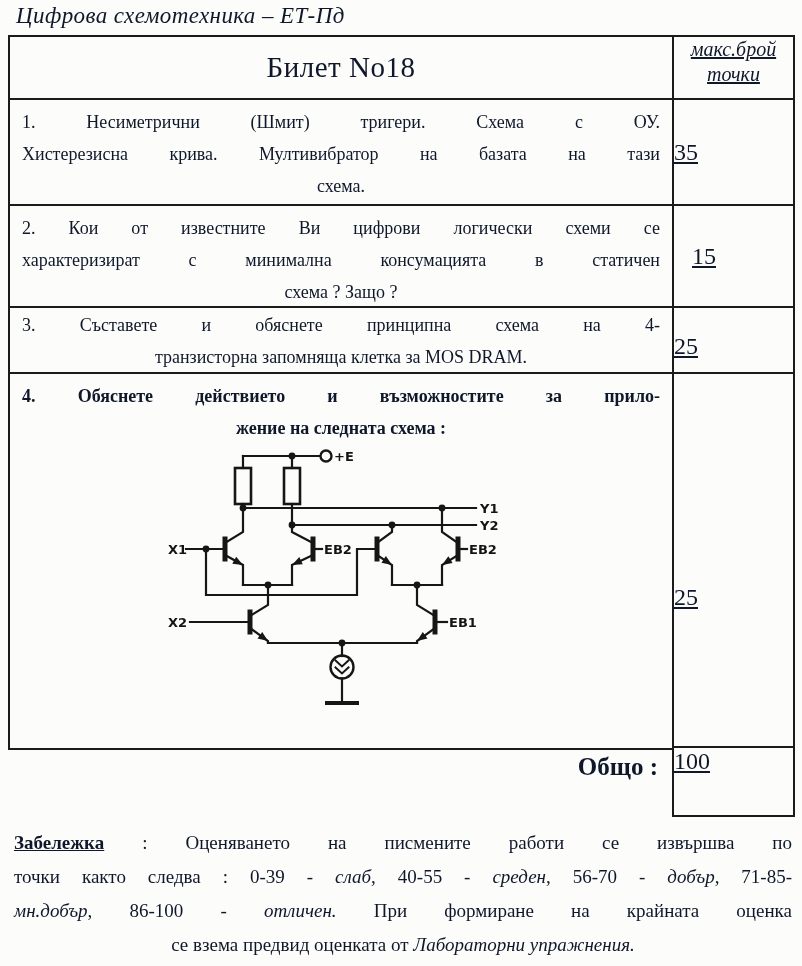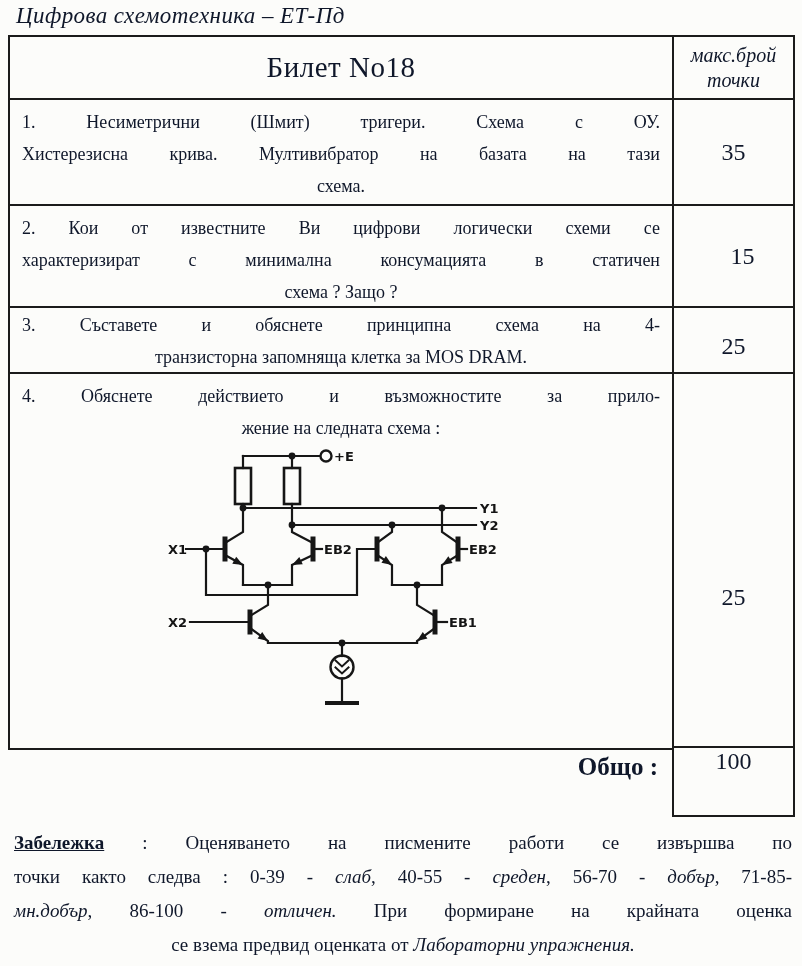--- a/index.html
+++ b/index.html
@@ -3,26 +3,26 @@
 <meta charset="utf-8">
 <style>
   html,body{margin:0;padding:0;background:#e9e9e9;}
   .sheet{position:relative;width:802px;height:966px;background:#fcfcfa;
          font-family:"Liberation Serif",serif;color:#0f172a;overflow:hidden;}
   .doc-header{position:absolute;left:16px;top:3px;font-style:italic;font-size:23px;letter-spacing:.4px;}
   .tbl-main{position:absolute;left:8px;top:35px;width:666px;height:715px;
             border:2.5px solid #1b1b1b;box-sizing:border-box;background:transparent;}
   .row{box-sizing:border-box;border-bottom:2.5px solid #1b1b1b;padding:6px 12px 12px 12px;font-size:18px;overflow:hidden;}
   .title-row{display:flex;align-items:center;justify-content:center;height:63px;font-size:29px;padding:0;letter-spacing:.5px;}
-  .r1{height:106px;} .r2{height:102px;} .r3{height:66px;padding-top:1px;} .r4{height:374px;border-bottom:none;}
+  .r1{height:106px;} .r2{height:102px;} .r3{height:66px;padding-top:1px;} .r4{height:374px;border-bottom:none;font-weight:bold;}
   .jl{text-align:justify;text-align-last:justify;line-height:32px;}
   .ll{text-align:center;line-height:32px;}
   .points-col{position:absolute;left:672px;top:35px;width:123px;height:782px;
               border:2.5px solid #1b1b1b;box-sizing:border-box;font-size:24px;background:transparent;}
-  .pcell{box-sizing:border-box;border-bottom:2.5px solid #1b1b1b;display:flex;align-items:center;justify-content:center;}
+  .pcell{box-sizing:border-box;border-bottom:2.5px solid #1b1b1b;display:flex;align-items:center;justify-content:flex-start;text-decoration:underline;}
   .ph{height:63px;font-style:italic;font-size:20px;line-height:25px;flex-direction:column;}
   .p1{height:106px;} .p2{height:102px;padding-left:18px;} .p3{height:66px;padding-top:12px;}
   .p4{height:374px;align-items:flex-start;padding-top:210px;}
   .pt{height:65px;border-bottom:none;align-items:flex-start;}
   .total-label{position:absolute;left:8px;top:753px;width:650px;text-align:right;font-weight:bold;font-size:25px;}
   .note{position:absolute;left:14px;top:826px;width:778px;font-size:19px;}
   .note .jl,.note .ll{line-height:34px;}
   .st-n{font-style:normal;}
   .st-i{font-style:italic;}
   .st-bu{font-weight:bold;text-decoration:underline;}

